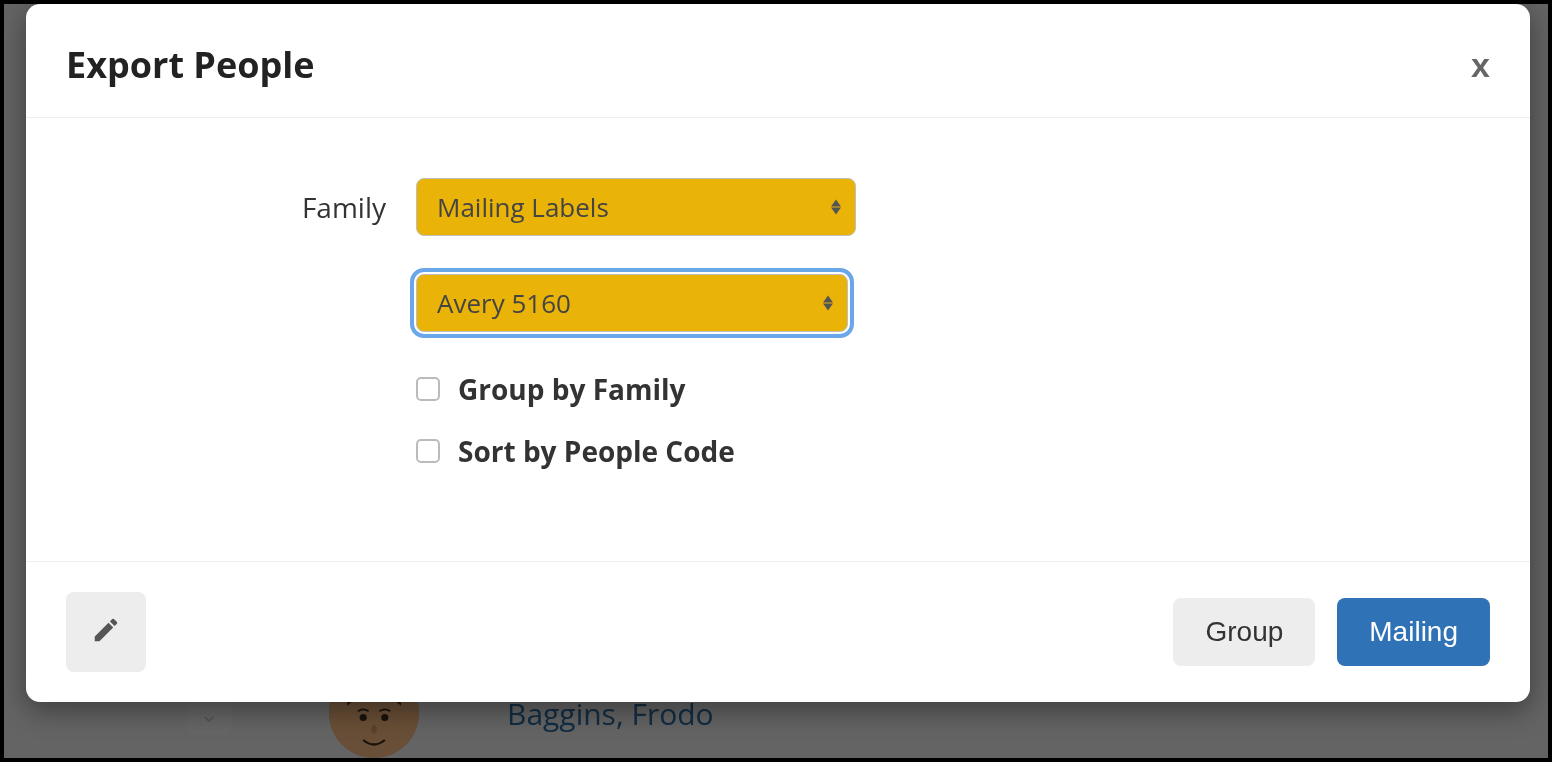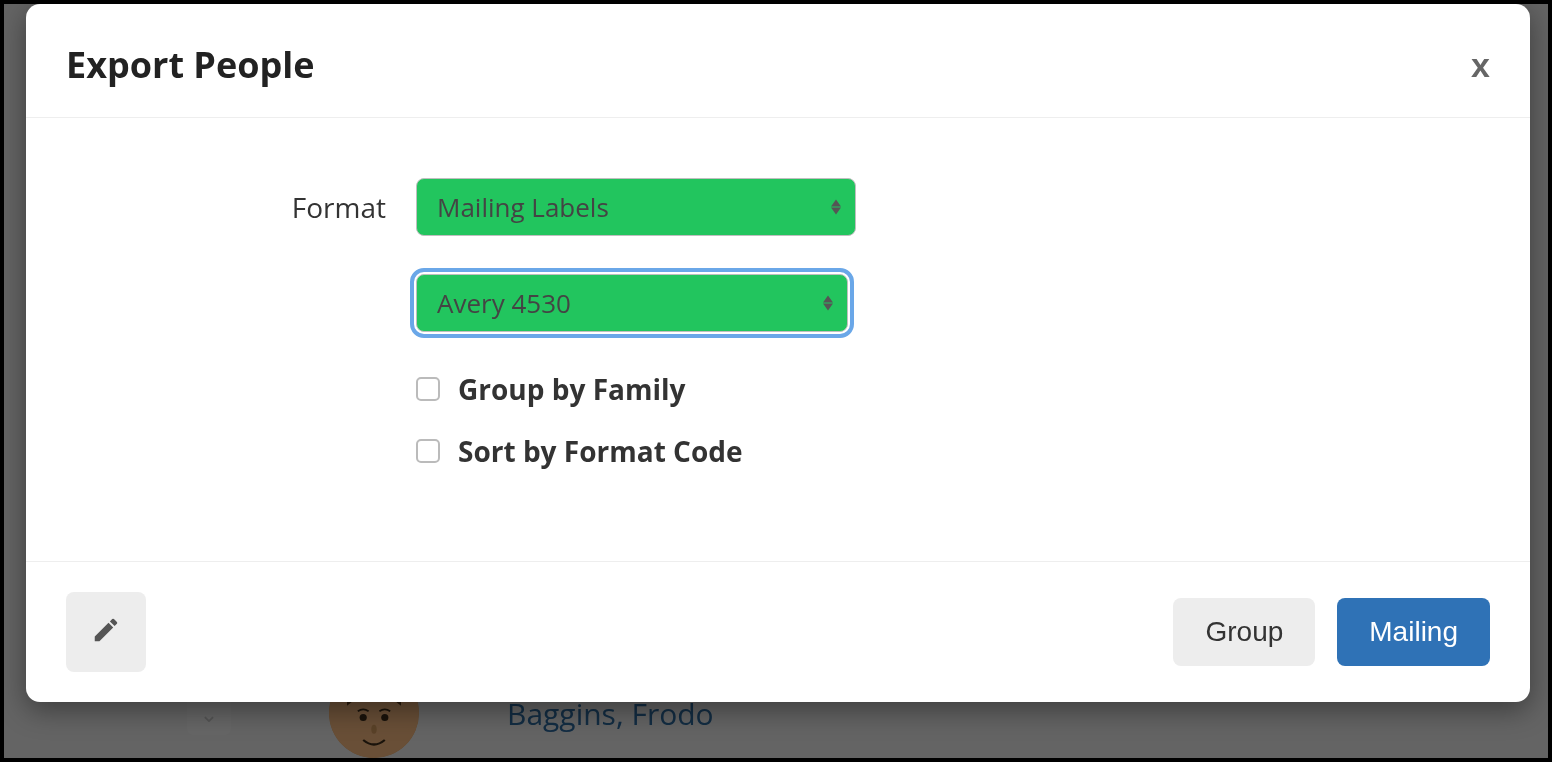--- a/index.html
+++ b/index.html
@@ -119,21 +119,21 @@
   }
   .form-control-col {
     flex: 0 0 auto;
   }
   .select-wrap {
     position: relative;
     width: 440px;
     height: 58px;
     border: 1px solid #bfbfbf;
     border-radius: 8px;
-    background: #22c55e;
+    background: #eab308;
     display: flex;
     align-items: center;
     padding: 0 20px;
   }
   .select-wrap.focused {
     outline: 4px solid #6aa7e8;
     outline-offset: 2px;
     width: 432px;
   }
   .select-value {
@@ -250,57 +250,57 @@
 
   <div class="modal">
     <div class="modal-header">
       <div class="modal-title">Export People</div>
       <div class="close-x">x</div>
     </div>
 
     <div class="modal-body">
 
       <div class="form-row">
-        <div class="form-label">Format</div>
+        <div class="form-label">Family</div>
         <div class="form-control-col">
           <div class="select-wrap">
             <span class="select-value">Mailing Labels</span>
             <span class="select-arrows">
               <span class="up"></span>
                 <span class="down"></span>
             </span>
           </div>
         </div>
       </div>
 
       <div class="form-row">
         <div class="form-label"></div>
         <div class="form-control-col">
           <div class="select-wrap focused">
-            <span class="select-value">Avery 4530</span>
+            <span class="select-value">Avery 5160</span>
             <span class="select-arrows">
               <span class="up"></span>
                 <span class="down"></span>
             </span>
           </div>
         </div>
       </div>
 
       <div class="form-row" style="margin-bottom:0;">
         <div class="form-label"></div>
         <div class="form-control-col">
 
           <div class="checkbox-row">
             <div class="cb"></div>
             <div class="cb-label">Group by Family</div>
           </div>
 
           <div class="checkbox-row">
             <div class="cb"></div>
-            <div class="cb-label">Sort by Format Code</div>
+            <div class="cb-label">Sort by People Code</div>
           </div>
 
         </div>
       </div>
 
     </div>
 
     <div class="modal-footer">
       <div class="edit-btn">
         <span>

